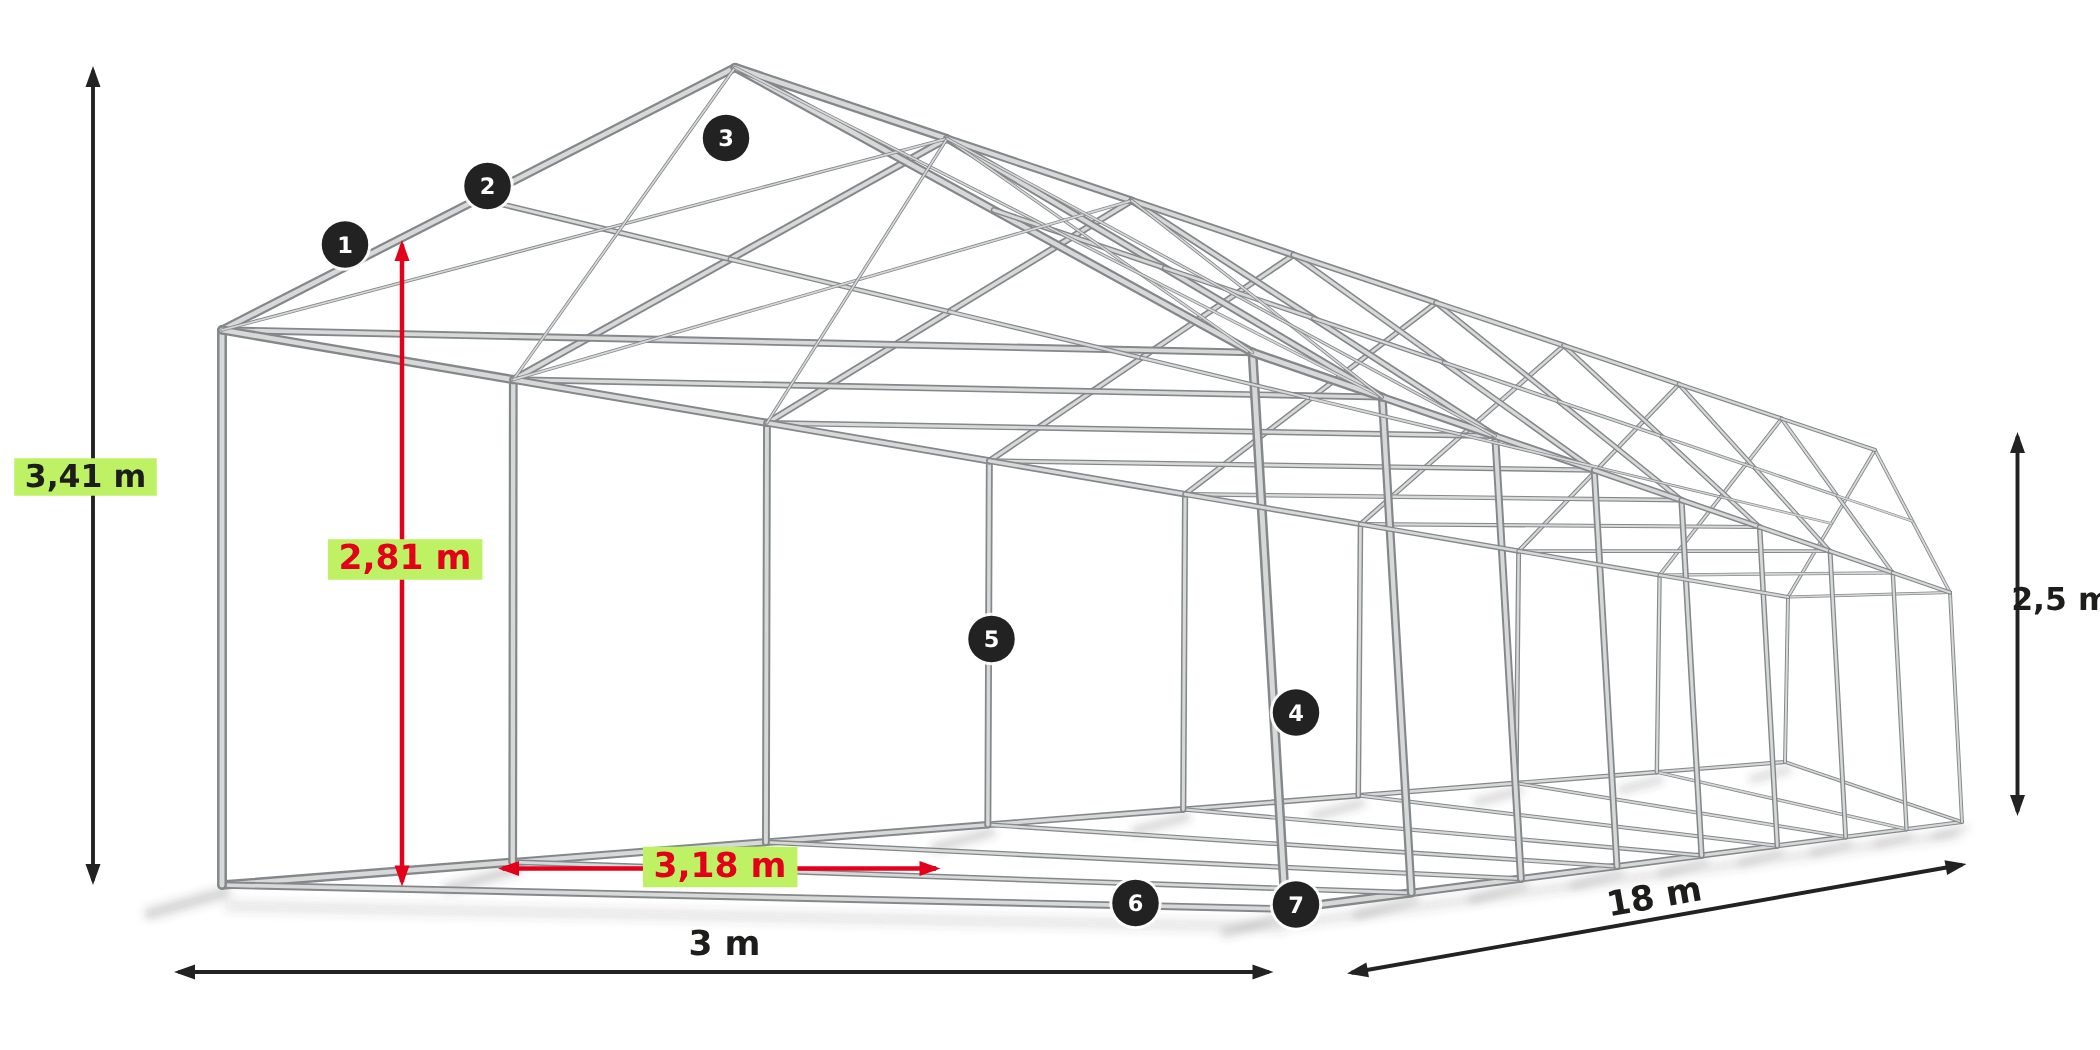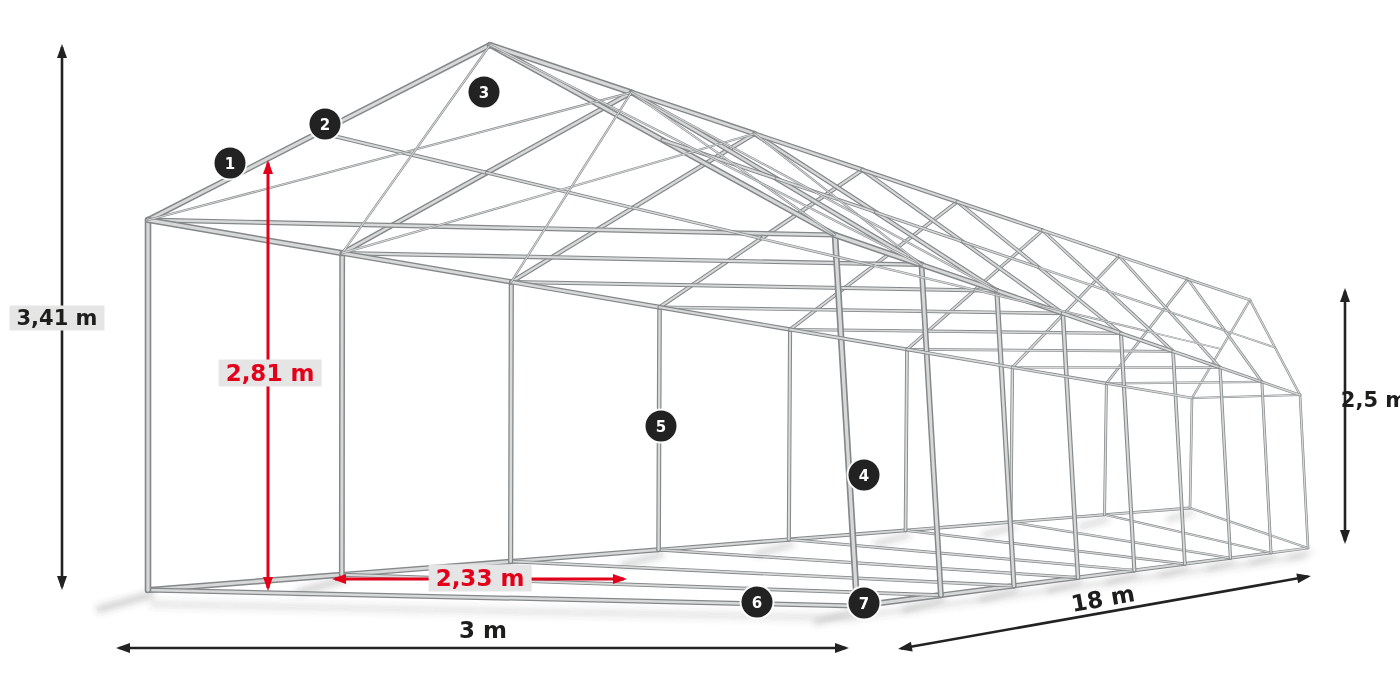--- a/index.html
+++ b/index.html
@@ -1,21 +1,21 @@
 <!DOCTYPE html>
 <html><head>
 <meta charset="utf-8">
 <style>
   *{box-sizing:border-box}
   html,body{margin:0;padding:0;background:#fff}
   body{font-family:"DejaVu Sans","Liberation Sans",sans-serif}
   .stage{position:relative;width:1400px;height:700px;background:#ffffff;overflow:hidden}
   #scene{position:absolute;left:0;top:0}
   .dim-label{position:absolute;transform:translate(-50%,-50%);font-weight:bold;color:#1d1d1b;white-space:nowrap;line-height:1}
-  .dim-label.bg{background:#e5e5e5;padding:2px 7px}
+  .dim-label.bg{background:#bef264;padding:2px 7px}
   .red{color:#e2001a}
   .size-lg{font-size:23px}
   .size-md{font-size:21px}
   .size-sm{font-size:23px}
   .rot{transform:translate(-50%,-50%) rotate(-10deg)}
   #markers{position:absolute;left:0;top:0;width:100%;height:100%;pointer-events:none}
   .marker{position:absolute;width:31px;height:31px;border-radius:50%;background:#222222;color:#ffffff;
           font-weight:bold;font-size:15px;display:flex;align-items:center;justify-content:center;
           transform:translate(-50%,-50%);box-shadow:0 0 0 2px rgba(255,255,255,.9)}
 </style>
@@ -308,21 +308,21 @@
         <filter id="soft" x="-50%" y="-50%" width="200%" height="200%">
           <feGaussianBlur stdDeviation="3"></feGaussianBlur>
         </filter>
       </defs>
     </svg>
 
   <div class="dim-label bg size-md" style="left:57px;top:318px">3,41 m</div>
 
   <div class="dim-label bg size-sm red" style="left:270px;top:373px">2,81 m</div>
 
-  <div class="dim-label bg size-sm red" style="left:480px;top:578px">2,33 m</div>
+  <div class="dim-label bg size-sm red" style="left:480px;top:578px">3,18 m</div>
 
   <div class="dim-label size-lg" style="left:483px;top:630px">3 m</div>
 
   <div class="dim-label size-lg rot" style="left:1103px;top:599px">18 m</div>
 
   <div class="dim-label size-md" style="left:1374px;top:400px">2,5 m</div>
 
   <div id="markers">
       <div class="marker" style="left: 230px; top: 163px;">1</div>
       <div class="marker" style="left: 325px; top: 124px;">2</div>

